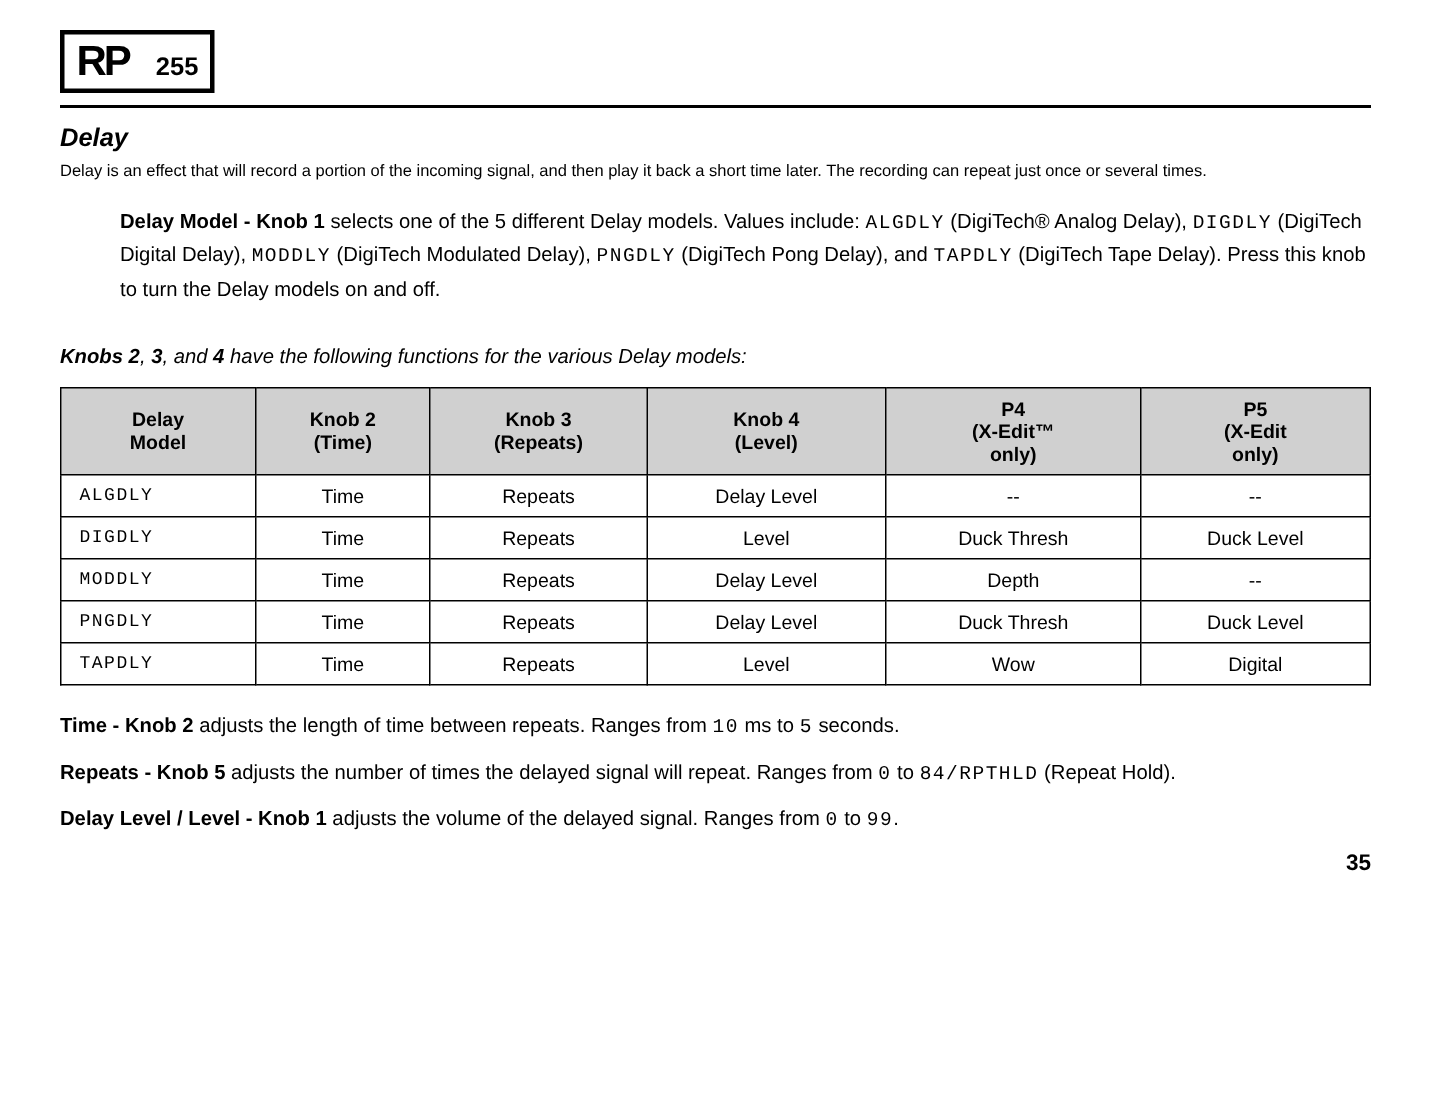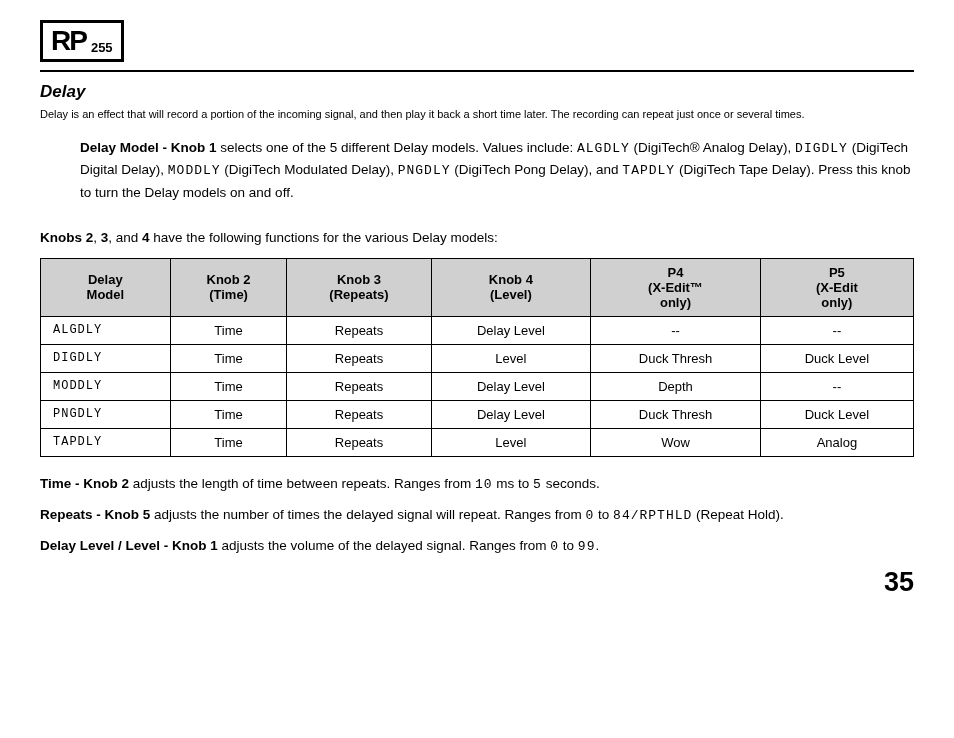--- a/index.html
+++ b/index.html
@@ -24,24 +24,24 @@
       align-items: flex-end;
       margin-right: 6px;
     }
     .logo-rp {
       font-size: 28px;
       font-weight: 900;
       letter-spacing: -2px;
       line-height: 1;
     }
     .logo-255 {
-      font-size: 13px;
+      font-size: 17px;
       font-weight: bold;
       align-self: flex-end;
-      margin-left: 5px;
+      margin-left: 18px;
     }
     .divider {
       border: none;
       border-top: 2px solid #000;
       margin: 6px 0 10px 0;
     }
     .section-title {
       font-size: 17px;
       font-weight: bold;
       font-style: italic;
@@ -66,20 +66,21 @@
     }
     .mono {
       font-family: 'Courier New', Courier, monospace;
       font-size: 13px;
       letter-spacing: 1px;
     }
     .table-intro {
       font-size: 13.5px;
       margin-bottom: 10px;
       line-height: 1.5;
+      font-style: italic;
     }
     table {
       border-collapse: collapse;
       width: 100%;
       margin-bottom: 16px;
     }
     th, td {
       border: 1px solid #000;
       padding: 6px 10px;
       text-align: center;
@@ -100,21 +101,21 @@
     .bottom-desc {
       font-size: 13.5px;
       line-height: 1.6;
       margin-bottom: 8px;
     }
     .bottom-desc strong {
       font-weight: bold;
     }
     .page-number {
       text-align: right;
-      font-size: 27px;
+      font-size: 15px;
       font-weight: bold;
       margin-top: 10px;
     }
   </style>
 </head>
 <body>
 
 <div class="logo-area">
   <div class="logo-box">
     <span class="logo-rp">RP</span>
@@ -177,21 +178,21 @@
         <td>Delay Level</td>
         <td>Duck Thresh</td>
         <td>Duck Level</td>
       </tr>
       <tr>
         <td>TAPDLY</td>
         <td>Time</td>
         <td>Repeats</td>
         <td>Level</td>
         <td>Wow</td>
-        <td>Analog</td>
+        <td>Digital</td>
       </tr>
     </tbody>
 </table>
 
 <div class="bottom-desc">
   <strong>Time - Knob 2</strong> adjusts the length of time between repeats. Ranges from <span class="mono">10</span> ms to <span class="mono">5</span> seconds.
 </div>
 
 <div class="bottom-desc">
   <strong>Repeats - Knob 5</strong> adjusts the number of times the delayed signal will repeat. Ranges from <span class="mono">0</span> to <span class="mono">84/RPTHLD</span> (Repeat Hold).

